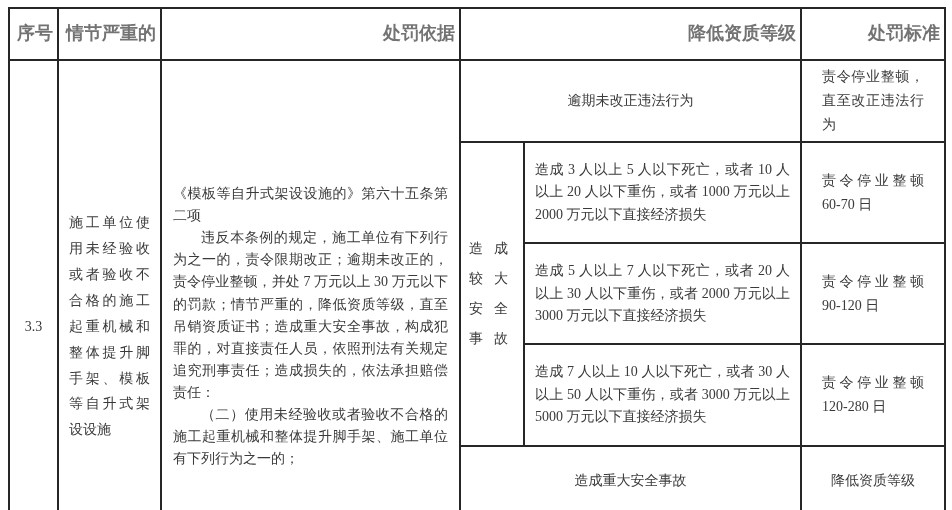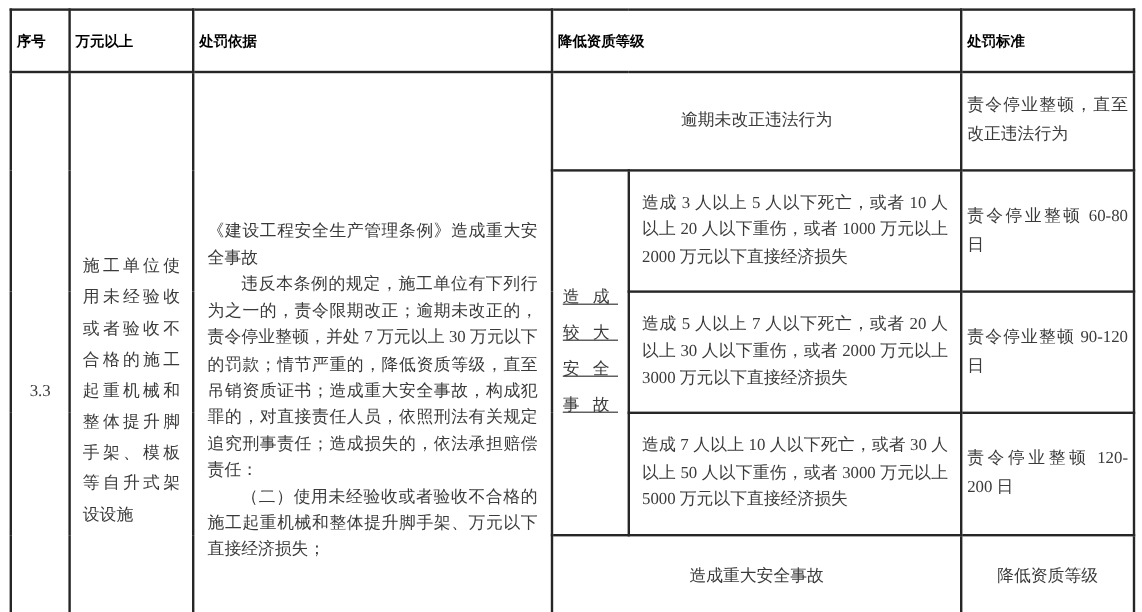--- a/index.html
+++ b/index.html
@@ -26,23 +26,23 @@
   .reg-table th, .reg-table td {
     border: 2px solid #262626;
     box-sizing: border-box;
     padding: 4px 9px;
     vertical-align: middle;
     font-size: 14px;
     line-height: 1.55;
   }
   .reg-table th {
     font-weight: bold;
-    font-size: 12px;
-    color: #000000;
-    text-align: left;
+    font-size: 18px;
+    color: #737373;
+    text-align: right;
     height: 52px;
     padding: 4px 4px;
   }
   td.serial { font-size: 14px; text-align: center; }
   td.behavior {
     text-align: justify;
     text-justify: inter-ideograph;
     padding: 6px 10px;
     line-height: 1.85;
   }
@@ -51,93 +51,92 @@
     text-justify: inter-ideograph;
     padding: 6px 11px;
     line-height: 1.58;
   }
   td.basis p { margin: 0; }
   td.basis p.indent { text-indent: 2em; }
   td.situation { text-align: center; }
   td.vertical-label {
     padding: 4px 6px;
     text-align: center;
-    text-decoration: underline;
   }
   td.vertical-label .vtext {
     width: 46px;
     margin: 0 auto;
     letter-spacing: 7px;
     line-height: 30px;
     text-align: justify;
     text-align-last: justify;
     word-break: break-all;
   }
   td.desc {
     text-align: justify;
     text-justify: inter-ideograph;
     padding: 16px 10px;
     line-height: 1.6;
   }
   td.penalty {
     text-align: justify;
     text-justify: inter-ideograph;
-    padding: 4px 4px;
+    padding: 4px 20px;
     line-height: 1.7;
   }
   td.penalty-center { text-align: center; padding: 4px 23px; }
 </style>
 </head>
 <body>
 
 <div class="page">
   <table class="reg-table">
     <colgroup>
       <col style="width:49px">
       <col style="width:103px">
       <col style="width:299px">
       <col style="width:64px">
       <col style="width:277px">
       <col style="width:144px">
     </colgroup>
     <thead>
       <tr>
         <th>序号</th>
-        <th>万元以上</th>
+        <th>情节严重的</th>
         <th>处罚依据</th>
         <th colspan="2">降低资质等级</th>
         <th>处罚标准</th>
       </tr>
     </thead>
     <tbody>
       <tr style="height:82px">
         <td class="serial" rowspan="6">3.3</td>
         <td class="behavior" rowspan="6">施工单位使用未经验收或者验收不合格的施工起重机械和整体提升脚手架、模板等自升式架设设施</td>
         <td class="basis" rowspan="6">
-          <p>《建设工程安全生产管理条例》造成重大安全事故</p>
+          <p>《模板等自升式架设设施的》第六十五条第二项</p>
           <p class="indent">违反本条例的规定，施工单位有下列行为之一的，责令限期改正；逾期未改正的，责令停业整顿，并处 7 万元以上 30 万元以下的罚款；情节严重的，降低资质等级，直至吊销资质证书；造成重大安全事故，构成犯罪的，对直接责任人员，依照刑法有关规定追究刑事责任；造成损失的，依法承担赔偿责任：</p>
-          <p class="indent">（二）使用未经验收或者验收不合格的施工起重机械和整体提升脚手架、万元以下直接经济损失；</p>
+          <p class="indent">（二）使用未经验收或者验收不合格的施工起重机械和整体提升脚手架、施工单位有下列行为之一的；</p>
         </td>
         <td class="situation" colspan="2">逾期未改正违法行为</td>
         <td class="penalty">责令停业整顿，直至改正违法行为</td>
       </tr>
       <tr style="height:69px">
         <td class="vertical-label" rowspan="3">
           <div class="vtext">造成较大安全事故</div>
         </td>
         <td class="desc">造成 3 人以上 5 人以下死亡，或者 10 人以上 20 人以下重伤，或者 1000 万元以上 2000 万元以下直接经济损失</td>
-        <td class="penalty">责令停业整顿 60-80 日</td>
+        <td class="penalty">责令停业整顿 60-70 日</td>
       </tr>
       <tr style="height:69px">
         <td class="desc">造成 5 人以上 7 人以下死亡，或者 20 人以上 30 人以下重伤，或者 2000 万元以上 3000 万元以下直接经济损失</td>
         <td class="penalty">责令停业整顿 90-120 日</td>
       </tr>
       <tr style="height:69px">
         <td class="desc">造成 7 人以上 10 人以下死亡，或者 30 人以上 50 人以下重伤，或者 3000 万元以上 5000 万元以下直接经济损失</td>
-        <td class="penalty">责令停业整顿 120-200 日</td>
+        <td class="penalty">责令停业整顿 120-280 日</td>
       </tr>
       <tr style="height:70px">
         <td class="situation" colspan="2">造成重大安全事故</td>
         <td class="penalty-center">降低资质等级</td>
       </tr>
       <tr style="height:78px">
         <td class="situation" colspan="2">造成特别重大安全事故</td>
         <td class="penalty-center">吊销资质证书</td>
       </tr>
     </tbody>

